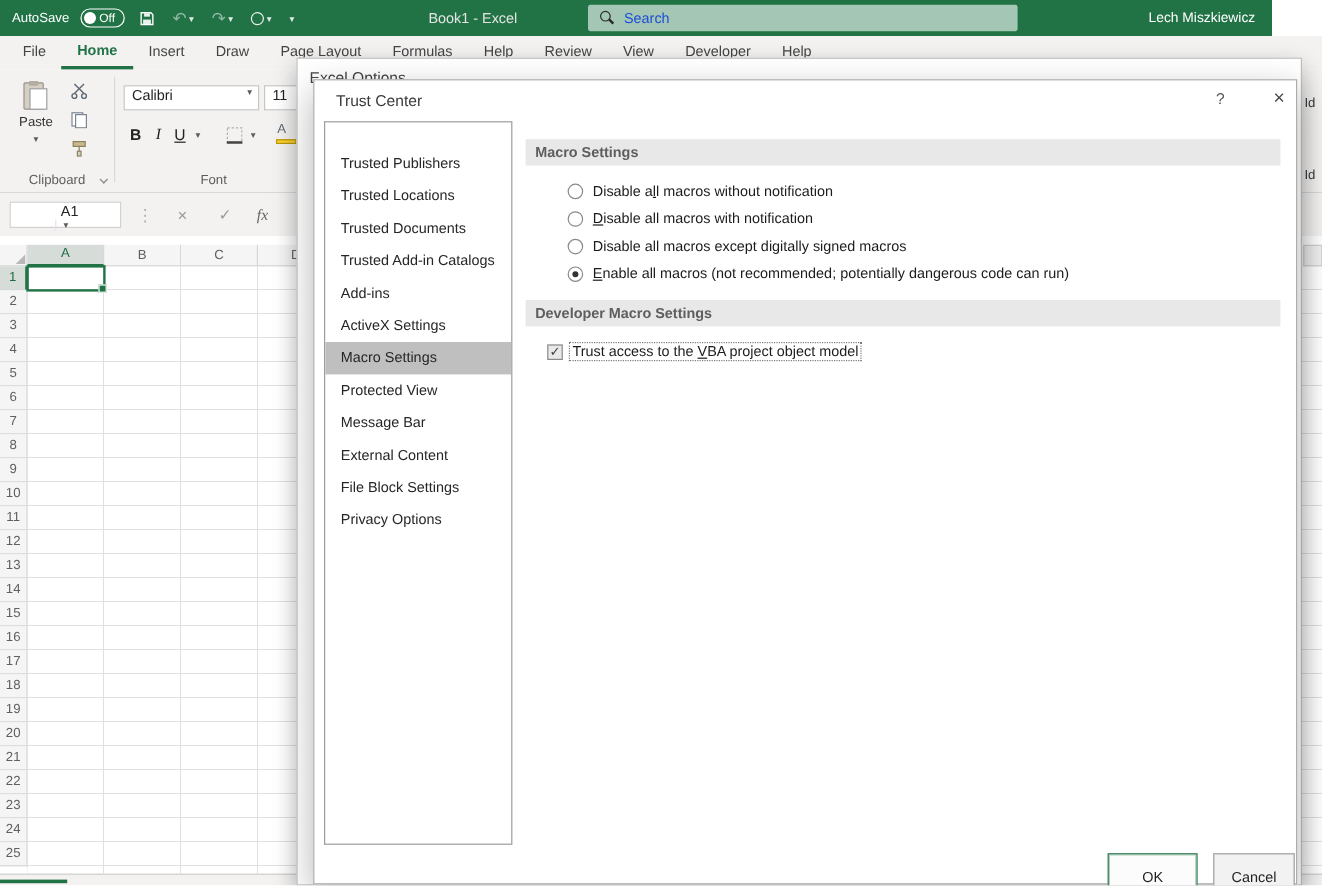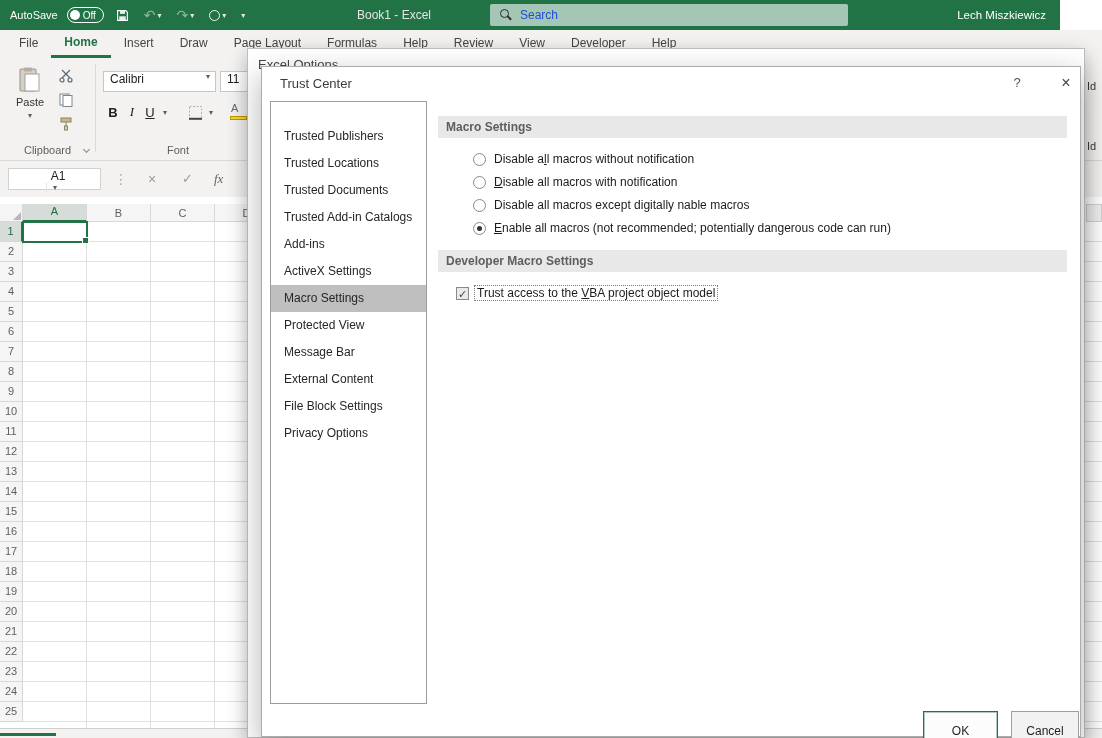--- a/index.html
+++ b/index.html
@@ -316,21 +316,21 @@
       <div class="opt-row first">
         <span class="radio"></span>
         <span class="opt-label"><span>Disable a</span><span class="key">l</span><span>l macros without notification</span></span>
       </div>
       <div class="opt-row">
         <span class="radio"></span>
         <span class="opt-label"><span></span><span class="key">D</span><span>isable all macros with notification</span></span>
       </div>
       <div class="opt-row">
         <span class="radio"></span>
-        <span class="opt-label"><span>Disable all macros except di</span><span class="key">g</span><span>itally nable macros</span></span>
+        <span class="opt-label"><span>Disable all macros except di</span><span class="key">g</span><span>itally signed macros</span></span>
       </div>
       <div class="opt-row">
         <span class="radio checked"></span>
         <span class="opt-label"><span></span><span class="key">E</span><span>nable all macros (not recommended; potentially dangerous code can run)</span></span>
       </div>
 
       <div class="sect-h second">Developer Macro Settings</div>
 
       <div class="chk-row">
         <span class="checkbox">✓</span>

